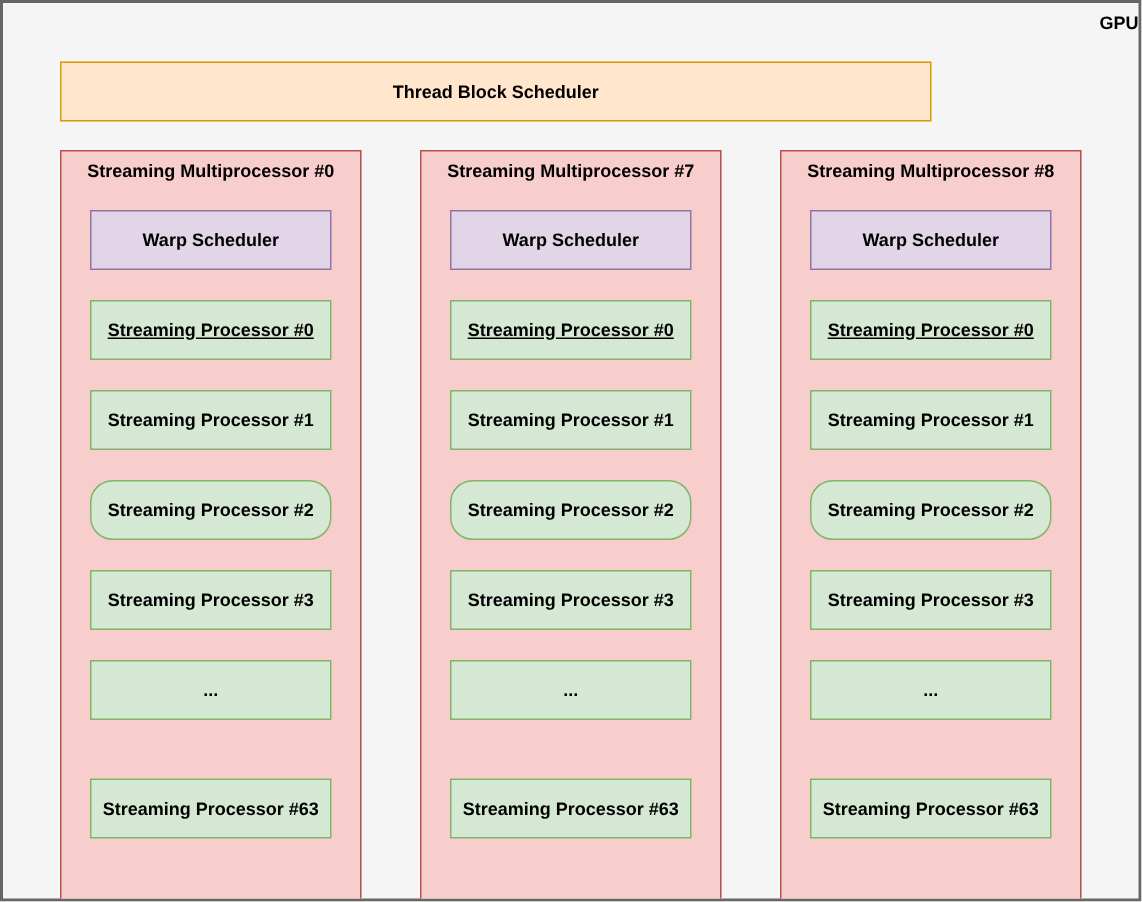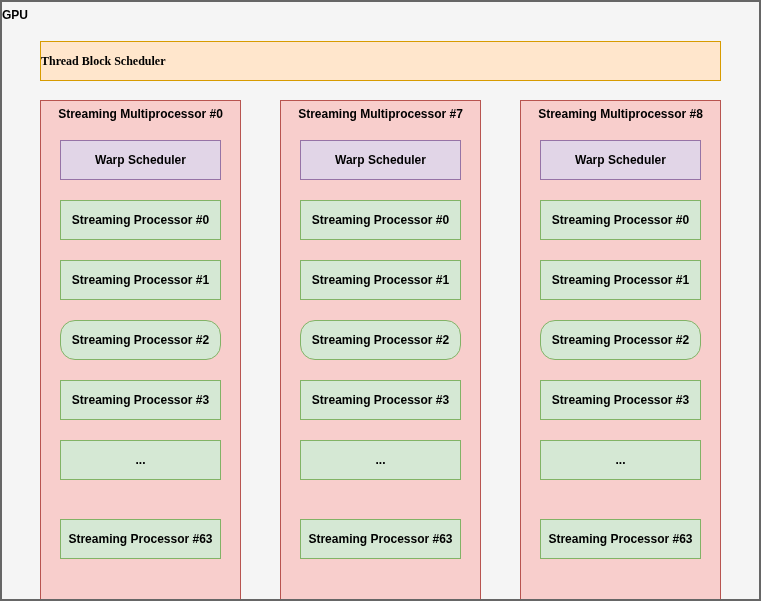--- a/index.html
+++ b/index.html
@@ -14,36 +14,35 @@
     font-weight: bold;
     font-size: 12px;
     color: var(--text, #000000);
     overflow: hidden;
   }
   .gpu-title {
     position: absolute;
     top: 5px;
     left: 0;
     width: 100%;
-    text-align: left;
+    text-align: right;
     line-height: 16px;
   }
   .tbs {
     position: absolute;
     left: 38px;
     top: 39px;
-    width: 681px;
+    width: 581px;
     height: 40px;
     box-sizing: border-box;
     background: var(--tbs-fill, #ffe6cc);
     border: 1px solid var(--tbs-stroke, #d79b00);
     display: flex;
     align-items: center;
-    justify-content: flex-start;
-    font-family: Liberation Serif, serif;
+    justify-content: center;
   }
   .sm {
     position: absolute;
     top: 98px;
     width: 201px;
     height: 588px;
     box-sizing: border-box;
     background: var(--sm-fill, #f8cecc);
     border: 1px solid var(--sm-stroke, #b85450);
   }
@@ -70,21 +69,21 @@
   }
   .warp {
     top: 39px;
     background: var(--warp-fill, #e1d5e7);
     border: 1px solid var(--warp-stroke, #9673a6);
   }
   .sp {
     background: var(--sp-fill, #d5e8d4);
     border: 1px solid var(--sp-stroke, #82b366);
   }
-  .r0 { top: 99px; }
+  .r0 { top: 99px; text-decoration: underline; }
   .r1 { top: 159px; }
   .r2 { top: 219px; border-radius: 15px; }
   .r3 { top: 279px; }
   .r4 { top: 339px; }
   .r5 { top: 418px; }
 </style>
 </head>
 <body>
 
 <div class="canvas">

